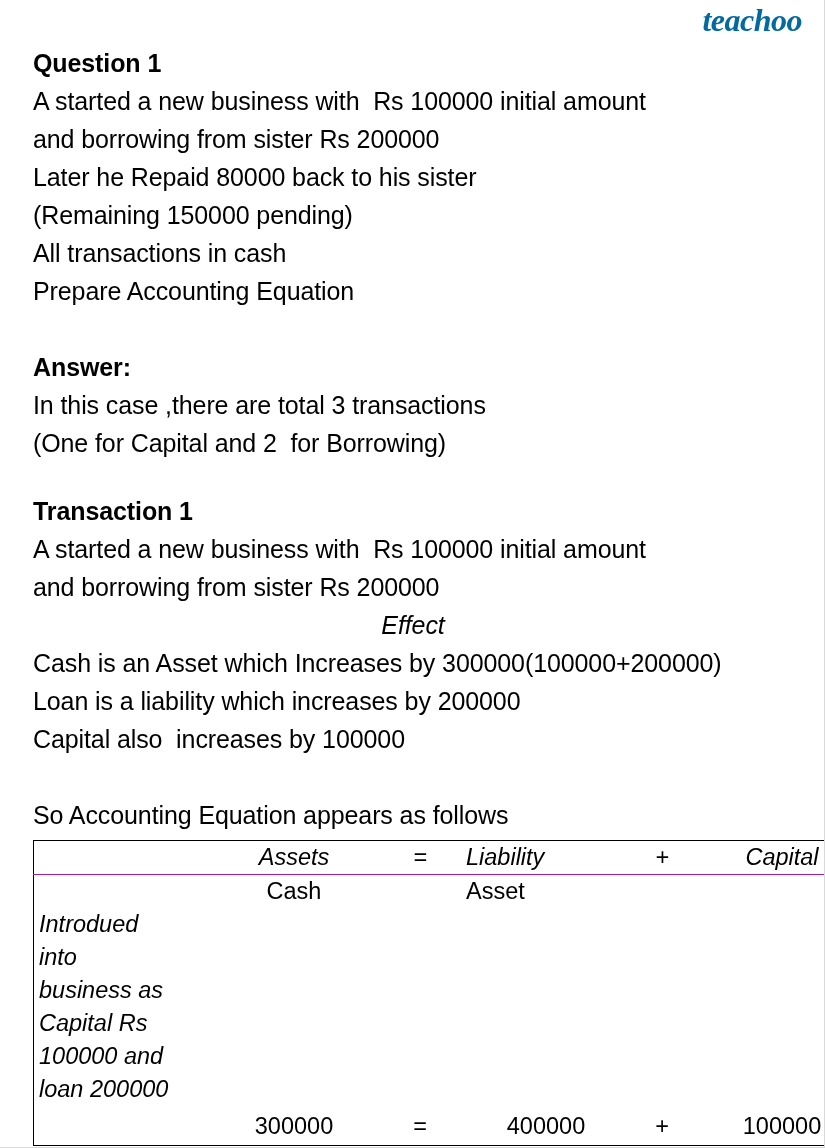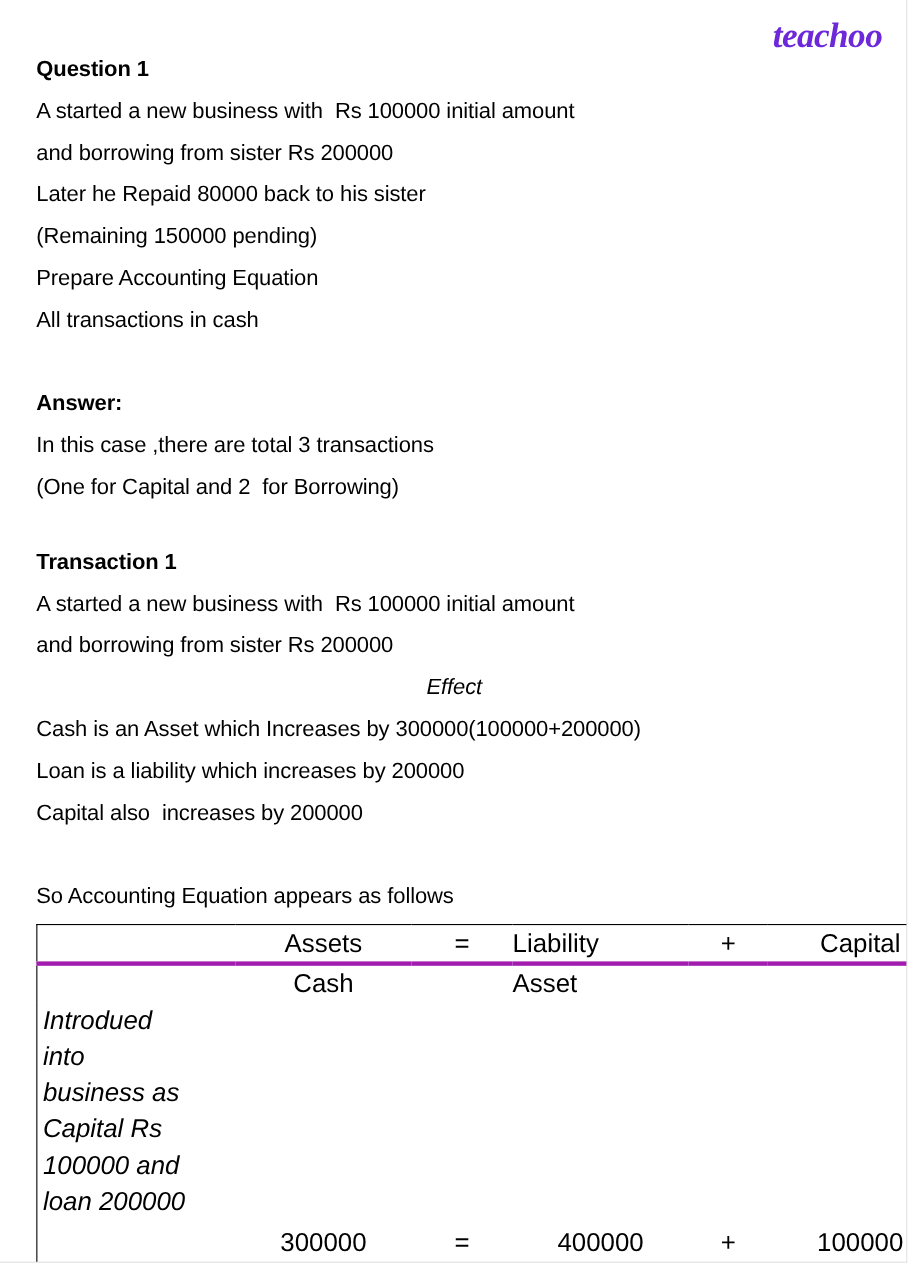--- a/index.html
+++ b/index.html
@@ -16,38 +16,38 @@
     width: 825px;
     height: 1148px;
     background: #ffffff;
     overflow: hidden;
     border-right: 1px solid #d9d9d9;
     border-bottom: 1px solid #d9d9d9;
     box-sizing: border-box;
   }
   .logo {
     position: absolute;
-    top: 16px;
+    top: 4px;
     right: 22px;
     font-family: "Liberation Serif", serif;
     font-style: italic;
     font-weight: bold;
     font-size: 32px;
     letter-spacing: -0.5px;
     line-height: 1;
-    color: #6d28d9;
+    color: #0369a1;
   }
   .content {
     position: absolute;
     left: 33px;
     top: 44px;
     width: 760px;
   }
   .line {
-    font-size: 20px;
+    font-size: 25px;
     line-height: 38px;
     white-space: pre;
     letter-spacing: -0.1px;
   }
   .line.bold { font-weight: bold; }
   .line.italic { font-style: italic; text-align: center; }
   .spacer { height: 38px; }
   .spacer-sm { height: 30px; }
 
   
@@ -64,21 +64,22 @@
     border: 1px solid #000000;
     font-size: 23.5px;
   }
   table.eq td {
     padding: 0;
     line-height: 33px;
     vertical-align: top;
     border: 0;
   }
   table.eq tr.head td {
-    border-bottom: 4px solid #a21caf;
+    border-bottom: 1px solid #a21caf;
+    font-style: italic;
   }
   .c-desc  { width: 175px; text-align: left; font-style: italic; padding-left: 5px !important; }
   .c-asset { width: 160px; text-align: center; }
   .c-eq    { width: 92px;  text-align: center; }
   .c-liab  { width: 160px; }
   .c-plus  { width: 72px;  text-align: center; }
   .c-cap   { width: 168px; text-align: center; padding-right: 8px !important; }
   .body-row td { height: 235px; }
   .desc-cell {
     line-height: 33px;
@@ -99,38 +100,38 @@
 
   <div class="logo">teachoo</div>
 
   <div class="content">
 
     <div class="line bold">Question 1</div>
     <div class="line">A started a new business with  Rs 100000 initial amount</div>
     <div class="line">and borrowing from sister Rs 200000</div>
     <div class="line">Later he Repaid 80000 back to his sister</div>
     <div class="line">(Remaining 150000 pending)</div>
+    <div class="line">All transactions in cash</div>
     <div class="line">Prepare Accounting Equation</div>
-    <div class="line">All transactions in cash</div>
 
     <div class="spacer"></div>
 
     <div class="line bold">Answer:</div>
     <div class="line">In this case ,there are total 3 transactions</div>
     <div class="line">(One for Capital and 2  for Borrowing)</div>
 
     <div class="spacer-sm"></div>
 
     <div class="line bold">Transaction 1</div>
     <div class="line">A started a new business with  Rs 100000 initial amount</div>
     <div class="line">and borrowing from sister Rs 200000</div>
     <div class="line italic">Effect</div>
     <div class="line">Cash is an Asset which Increases by 300000(100000+200000)</div>
     <div class="line">Loan is a liability which increases by 200000</div>
-    <div class="line">Capital also  increases by 200000</div>
+    <div class="line">Capital also  increases by 100000</div>
 
     <div class="spacer"></div>
 
     <div class="line">So Accounting Equation appears as follows</div>
 
   </div>
 
   <div class="eq-table-wrap">
     <table class="eq">
       <tbody>

